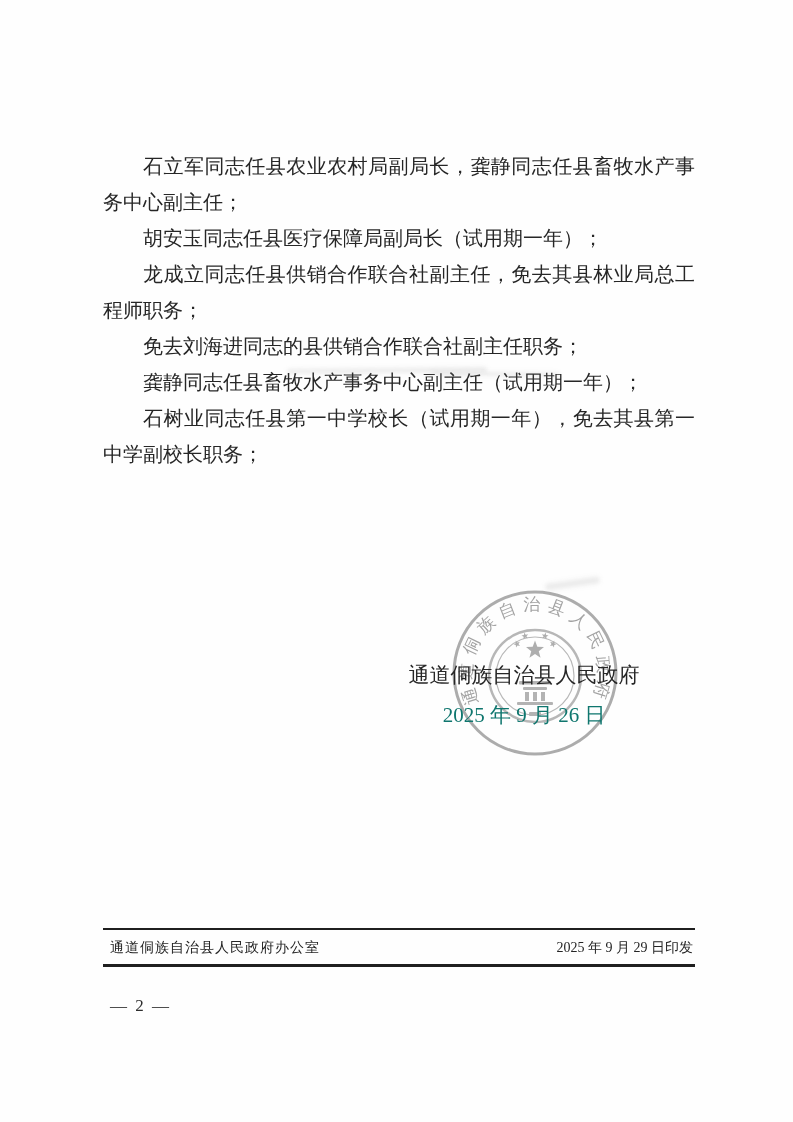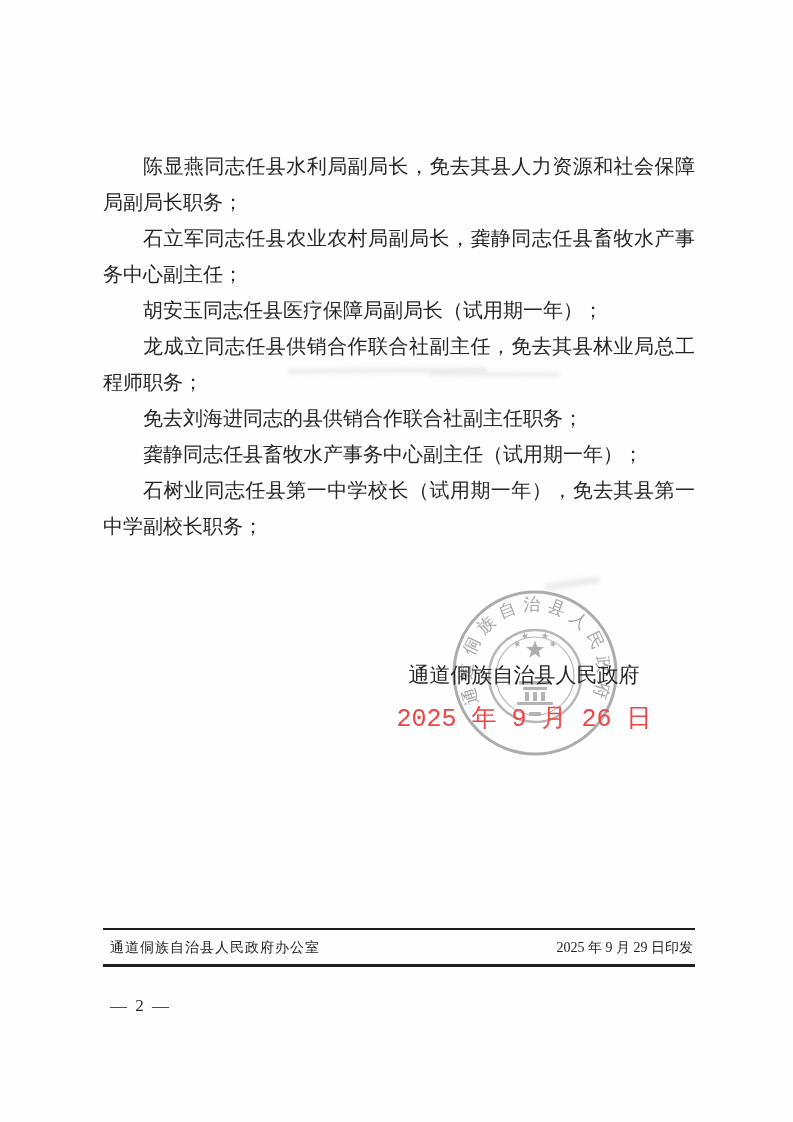--- a/index.html
+++ b/index.html
@@ -23,23 +23,22 @@
   }
   .doc-body p{margin:0;text-indent:2em;}
   
   .sig-issuer{
     position:absolute;left:374px;top:661px;width:300px;
     text-align:center;font-size:21px;color:#262626;
     white-space:nowrap;
   }
   .sig-date{
     position:absolute;left:374px;top:701px;width:300px;
-    text-align:center;font-size:25px;color:#ef4444;
+    text-align:center;font-size:21px;color:#0f766e;
     white-space:nowrap;
-    font-family:Liberation Mono, monospace;
   }
   
   .seal{
     position:absolute;left:450px;top:588px;width:170px;height:170px;
     filter:blur(0.5px);opacity:0.92;
     pointer-events:none;
   }
   .seal text{
     font-family:"Liberation Serif","DejaVu Serif",serif;
     font-size:17px;letter-spacing:6.5px;
@@ -67,21 +66,20 @@
   .smudge-1{left:287px;top:368px;width:200px;height:5px;transform:rotate(-0.6deg);}
   .smudge-2{left:430px;top:372px;width:130px;height:4px;transform:rotate(0.5deg);}
   .smudge-3{left:545px;top:580px;width:55px;height:7px;transform:rotate(-8deg);}
 </style>
 </head>
 <body>
 
 <div class="page">
 
   <div class="doc-body">
-    <p>陈显燕同志任县水利局副局长，免去其县人力资源和社会保障局副局长职务；</p>
     <p>石立军同志任县农业农村局副局长，龚静同志任县畜牧水产事务中心副主任；</p>
     <p>胡安玉同志任县医疗保障局副局长（试用期一年）；</p>
     <p>龙成立同志任县供销合作联合社副主任，免去其县林业局总工程师职务；</p>
     <p>免去刘海进同志的县供销合作联合社副主任职务；</p>
     <p>龚静同志任县畜牧水产事务中心副主任（试用期一年）；</p>
     <p>石树业同志任县第一中学校长（试用期一年），免去其县第一中学副校长职务；</p>
   </div>
 
   <div class="smudge smudge-1"></div>
   <div class="smudge smudge-2"></div>

